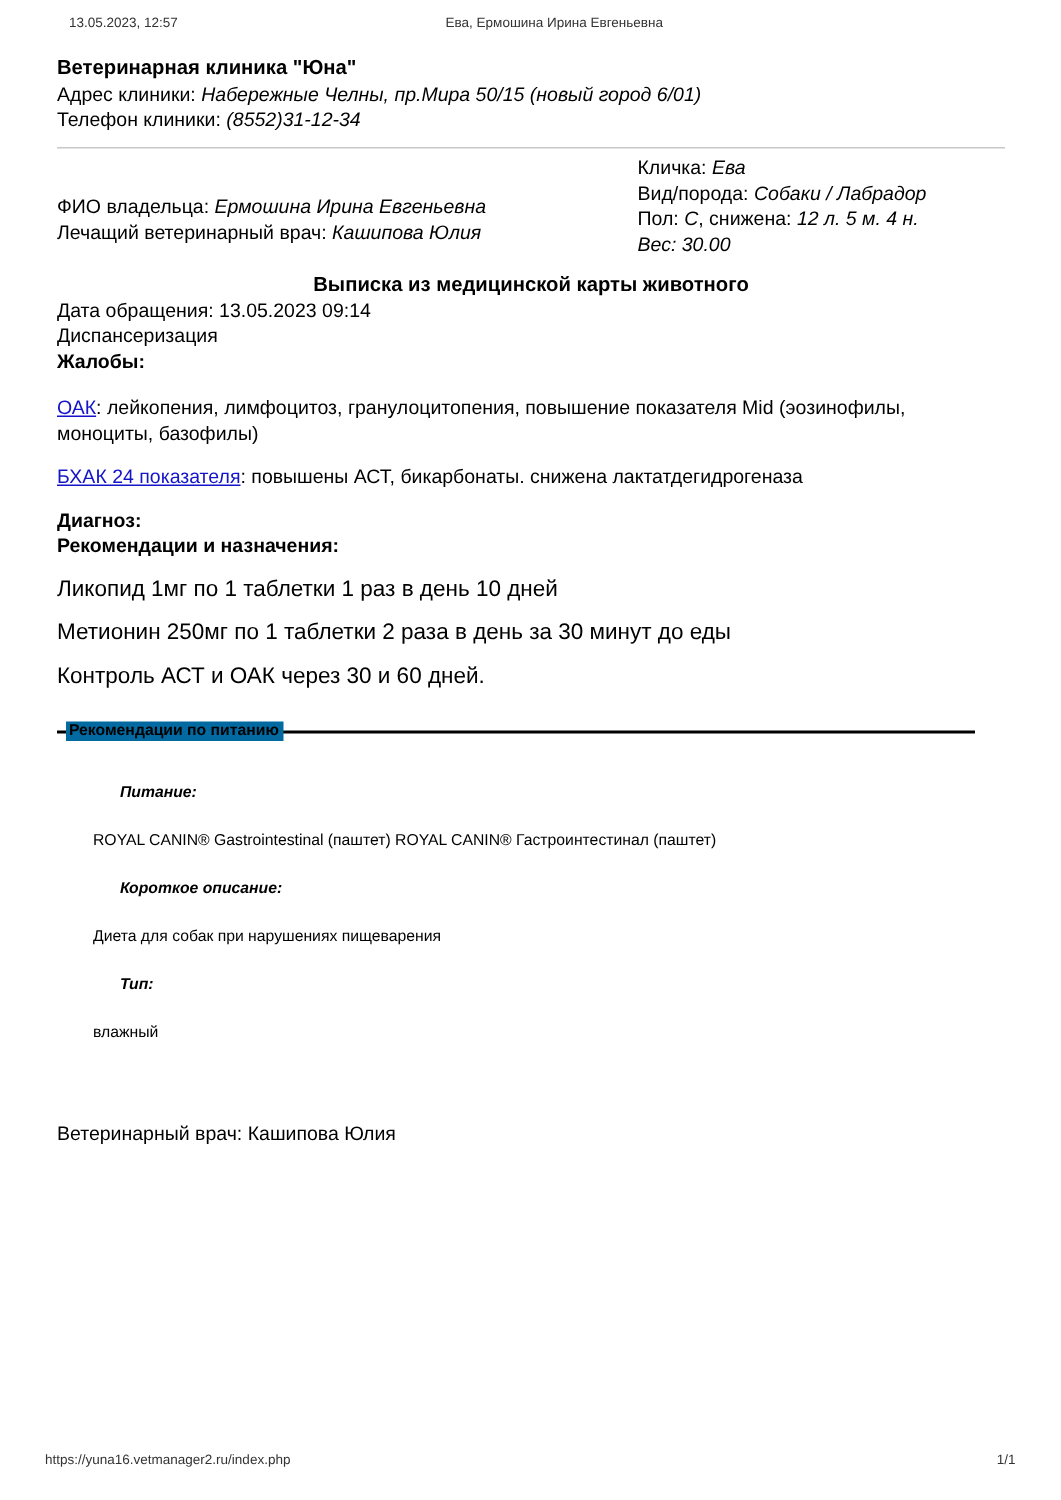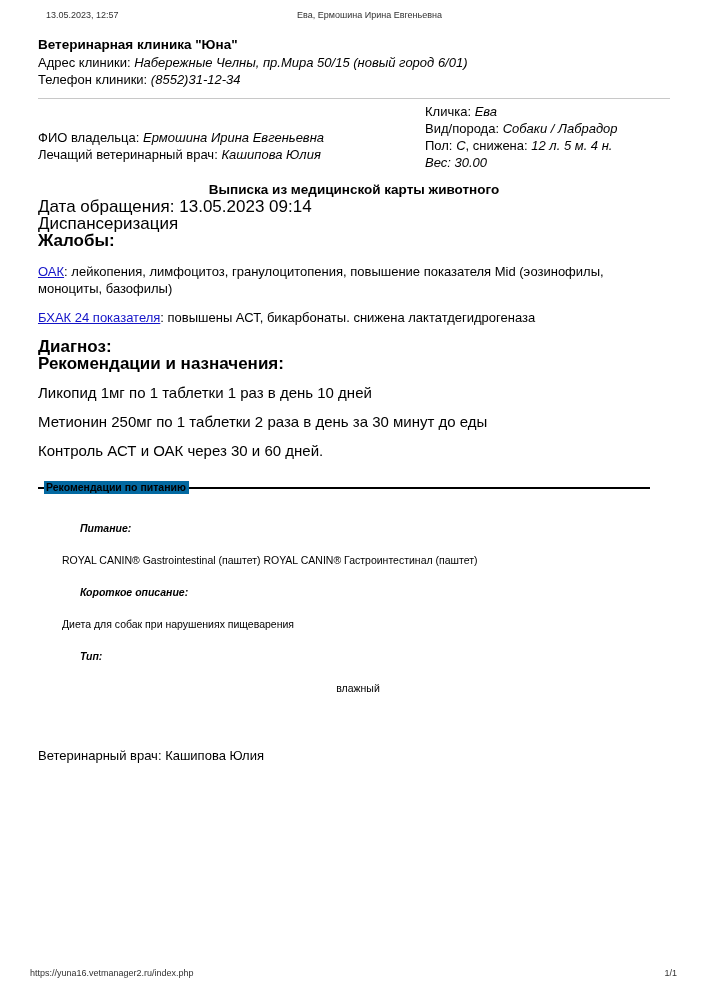--- a/index.html
+++ b/index.html
@@ -122,21 +122,21 @@
 
   .doc-title {
     text-align: center;
     font-size: 13.5px;
     font-weight: bold;
     margin: 8px 0 0 0;
     line-height: 17px;
   }
 
   .body-line {
-    font-size: 17px;
+    font-size: 13px;
     line-height: 17px;
     margin: 0;
   }
   .body-line.b { font-weight: bold; }
   .spacer-12 { height: 12px; }
   .spacer-14 { height: 14px; }
 
   .lab-line {
     font-size: 13px;
     line-height: 17px;
@@ -191,21 +191,21 @@
     font-weight: bold;
     line-height: 14px;
     margin: 18px;
     font-style: italic;
   }
   .nut-value {
     font-size: 10.5px;
     line-height: 14px;
     margin: 0 0 10px 0;
   }
-  .nut-value.last { margin-bottom: 0; text-align: center; }
+  .nut-value.last { margin-bottom: 0; }
 
   .signature {
     margin-top: 52px;
     font-size: 13px;
     line-height: 17px;
   }
 </style>
 </head>
 <body>
 

